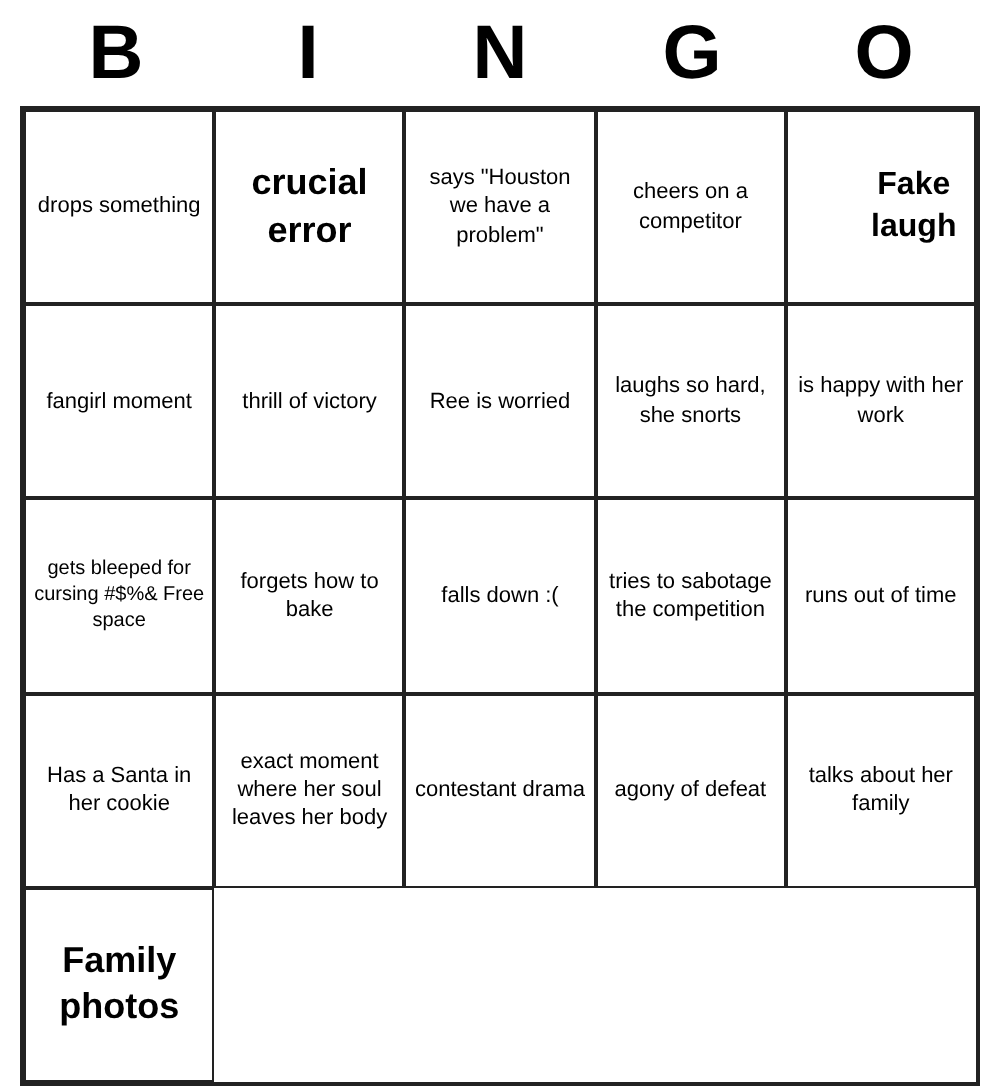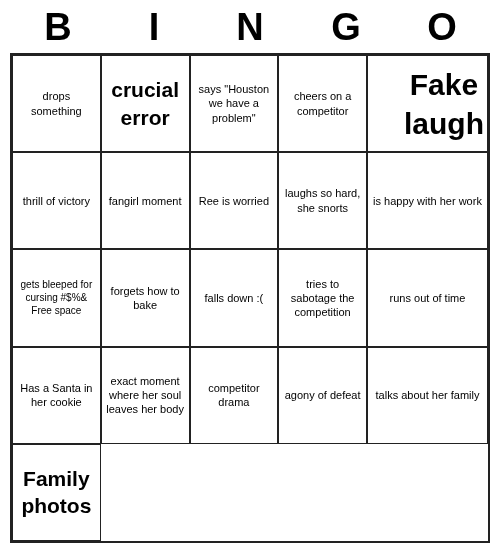--- a/index.html
+++ b/index.html
@@ -41,25 +41,25 @@
       align-items: center;
       justify-content: center;
       text-align: center;
       padding: 4px 3px;
       font-size: 11px;
       line-height: 1.3;
       font-family: Arial, sans-serif;
       background: #fff;
     }
     .bingo-cell.large-text {
-      font-size: 21px;
+      font-size: 18px;
       font-weight: bold;
     }
     .bingo-cell.xlarge-text {
-      font-size: 30px;
+      font-size: 16px;
       font-weight: bold;
       padding-left: 36px;
     }
     .bingo-cell.free-space {
       font-size: 10px;
     }
   </style>
 </head>
 <body>
 
@@ -72,29 +72,29 @@
     <span class="bingo-letter">O</span>
   </div>
 
 <div class="bingo-grid">
 
 <div class="bingo-cell">drops something</div>
     <div class="bingo-cell large-text">crucial error</div>
     <div class="bingo-cell">says "Houston we have a problem"</div>
     <div class="bingo-cell">cheers on a competitor</div>
     <div class="bingo-cell xlarge-text">Fake laugh</div>
+    <div class="bingo-cell">fangirl moment</div>
     <div class="bingo-cell">thrill of victory</div>
-    <div class="bingo-cell">fangirl moment</div>
     <div class="bingo-cell">Ree is worried</div>
     <div class="bingo-cell">laughs so hard, she snorts</div>
     <div class="bingo-cell">is happy with her work</div>
     <div class="bingo-cell free-space">gets bleeped for cursing #$%&amp; Free space</div>
     <div class="bingo-cell">forgets how to bake</div>
     <div class="bingo-cell">falls down :(</div>
     <div class="bingo-cell">tries to sabotage the competition</div>
     <div class="bingo-cell">runs out of time</div>
     <div class="bingo-cell">Has a Santa in her cookie</div>
     <div class="bingo-cell">exact moment where her soul leaves her body</div>
-    <div class="bingo-cell">competitor drama</div>
+    <div class="bingo-cell">contestant drama</div>
     <div class="bingo-cell">agony of defeat</div>
     <div class="bingo-cell">talks about her family</div>
     <div class="bingo-cell large-text">Family photos</div>
   </div>
 
 </body></html>

